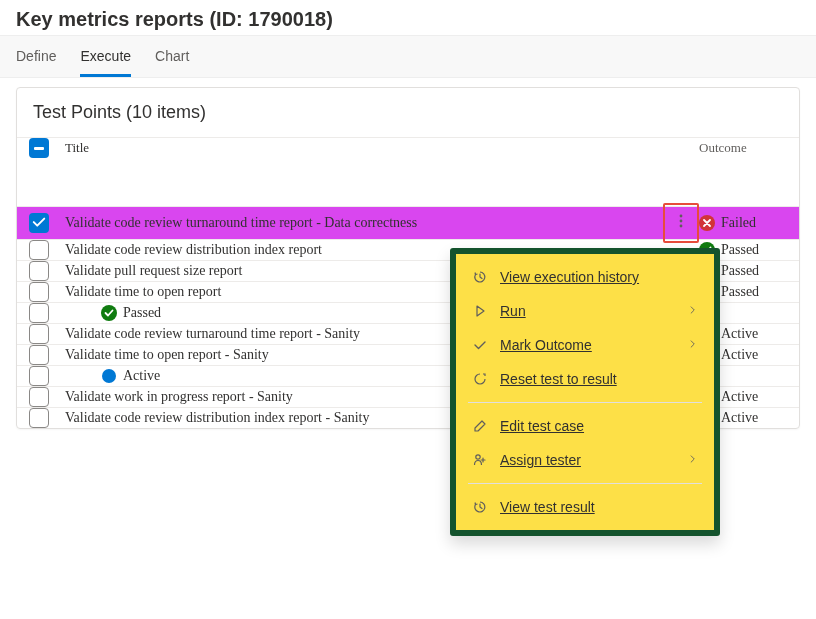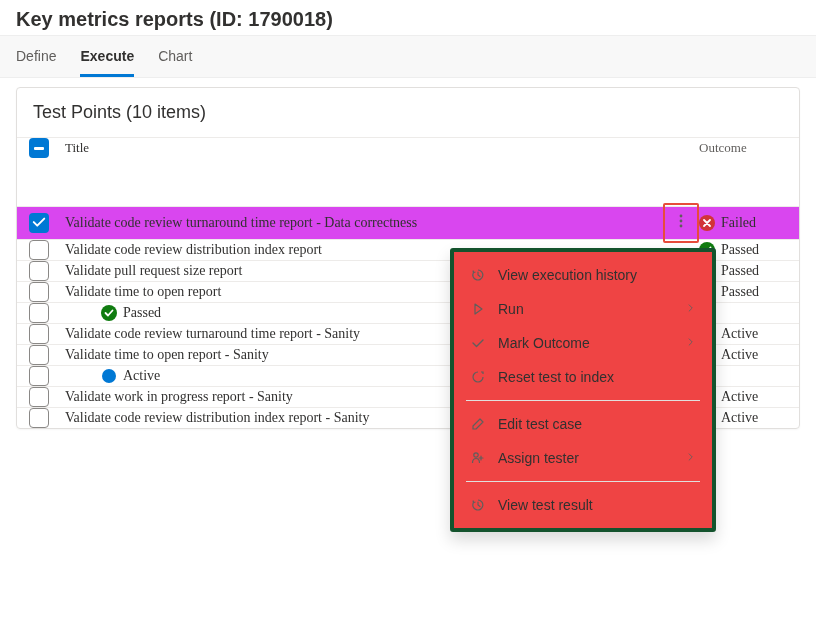--- a/index.html
+++ b/index.html
@@ -32,21 +32,21 @@
     }
     .tab {
       padding: 12px 0 10px 0;
       color: #605e5c;
       cursor: pointer;
       border-bottom: 3px solid transparent;
     }
     .tab.active {
       color: #323130;
       border-bottom: 3px solid #0078d4;
-      font-weight: 700;
+      font-weight: 400;
     }
     .panel {
       margin: 0 16px;
       border: 1px solid #e1dfdd;
       border-radius: 4px;
       box-shadow: 0 1px 2px rgba(0,0,0,0.04);
     }
     .panel-title {
       font-size: 18px;
       font-weight: 400;
@@ -128,25 +128,26 @@
     }
     .outcome-icon {
       width: 16px; height: 16px; flex:0 0 16px;
     }
     .outcome-text { }
     .context-menu {
       position: absolute;
       left: 450px;
       top: 248px;
       width: 258px;
-      background: #ef4444;
-      border: 4px solid #14532d;
+      background: #fde047;
+      border: 6px solid #14532d;
       border-radius: 3px;
       box-shadow: 0 8px 16px rgba(0,0,0,0.15);
       padding: 6px 0;
+      text-decoration: underline;
     }
     .menu-item {
       display: flex;
       align-items: center;
       padding: 9px 16px;
       gap: 12px;
       cursor: pointer;
       color: #323130;
     }
     .menu-icon {
@@ -341,21 +342,21 @@
         <span class="menu-chevron"><svg viewBox="0 0 16 16" width="10" height="12">
             <use href="#icon-chevron"></use>
           </svg></span>
       </div>
       <div class="menu-item">
         <span class="menu-icon">
           <svg viewBox="0 0 16 16" width="16" height="16">
             <use href="#icon-reset"></use>
           </svg>
         </span>
-        <span class="menu-label">Reset test to index</span>
+        <span class="menu-label">Reset test to result</span>
       </div>
       <div class="menu-sep"></div>
       <div class="menu-item">
         <span class="menu-icon">
           <svg viewBox="0 0 16 16" width="16" height="16">
             <use href="#icon-edit"></use>
           </svg>
         </span>
         <span class="menu-label">Edit test case</span>
       </div>

